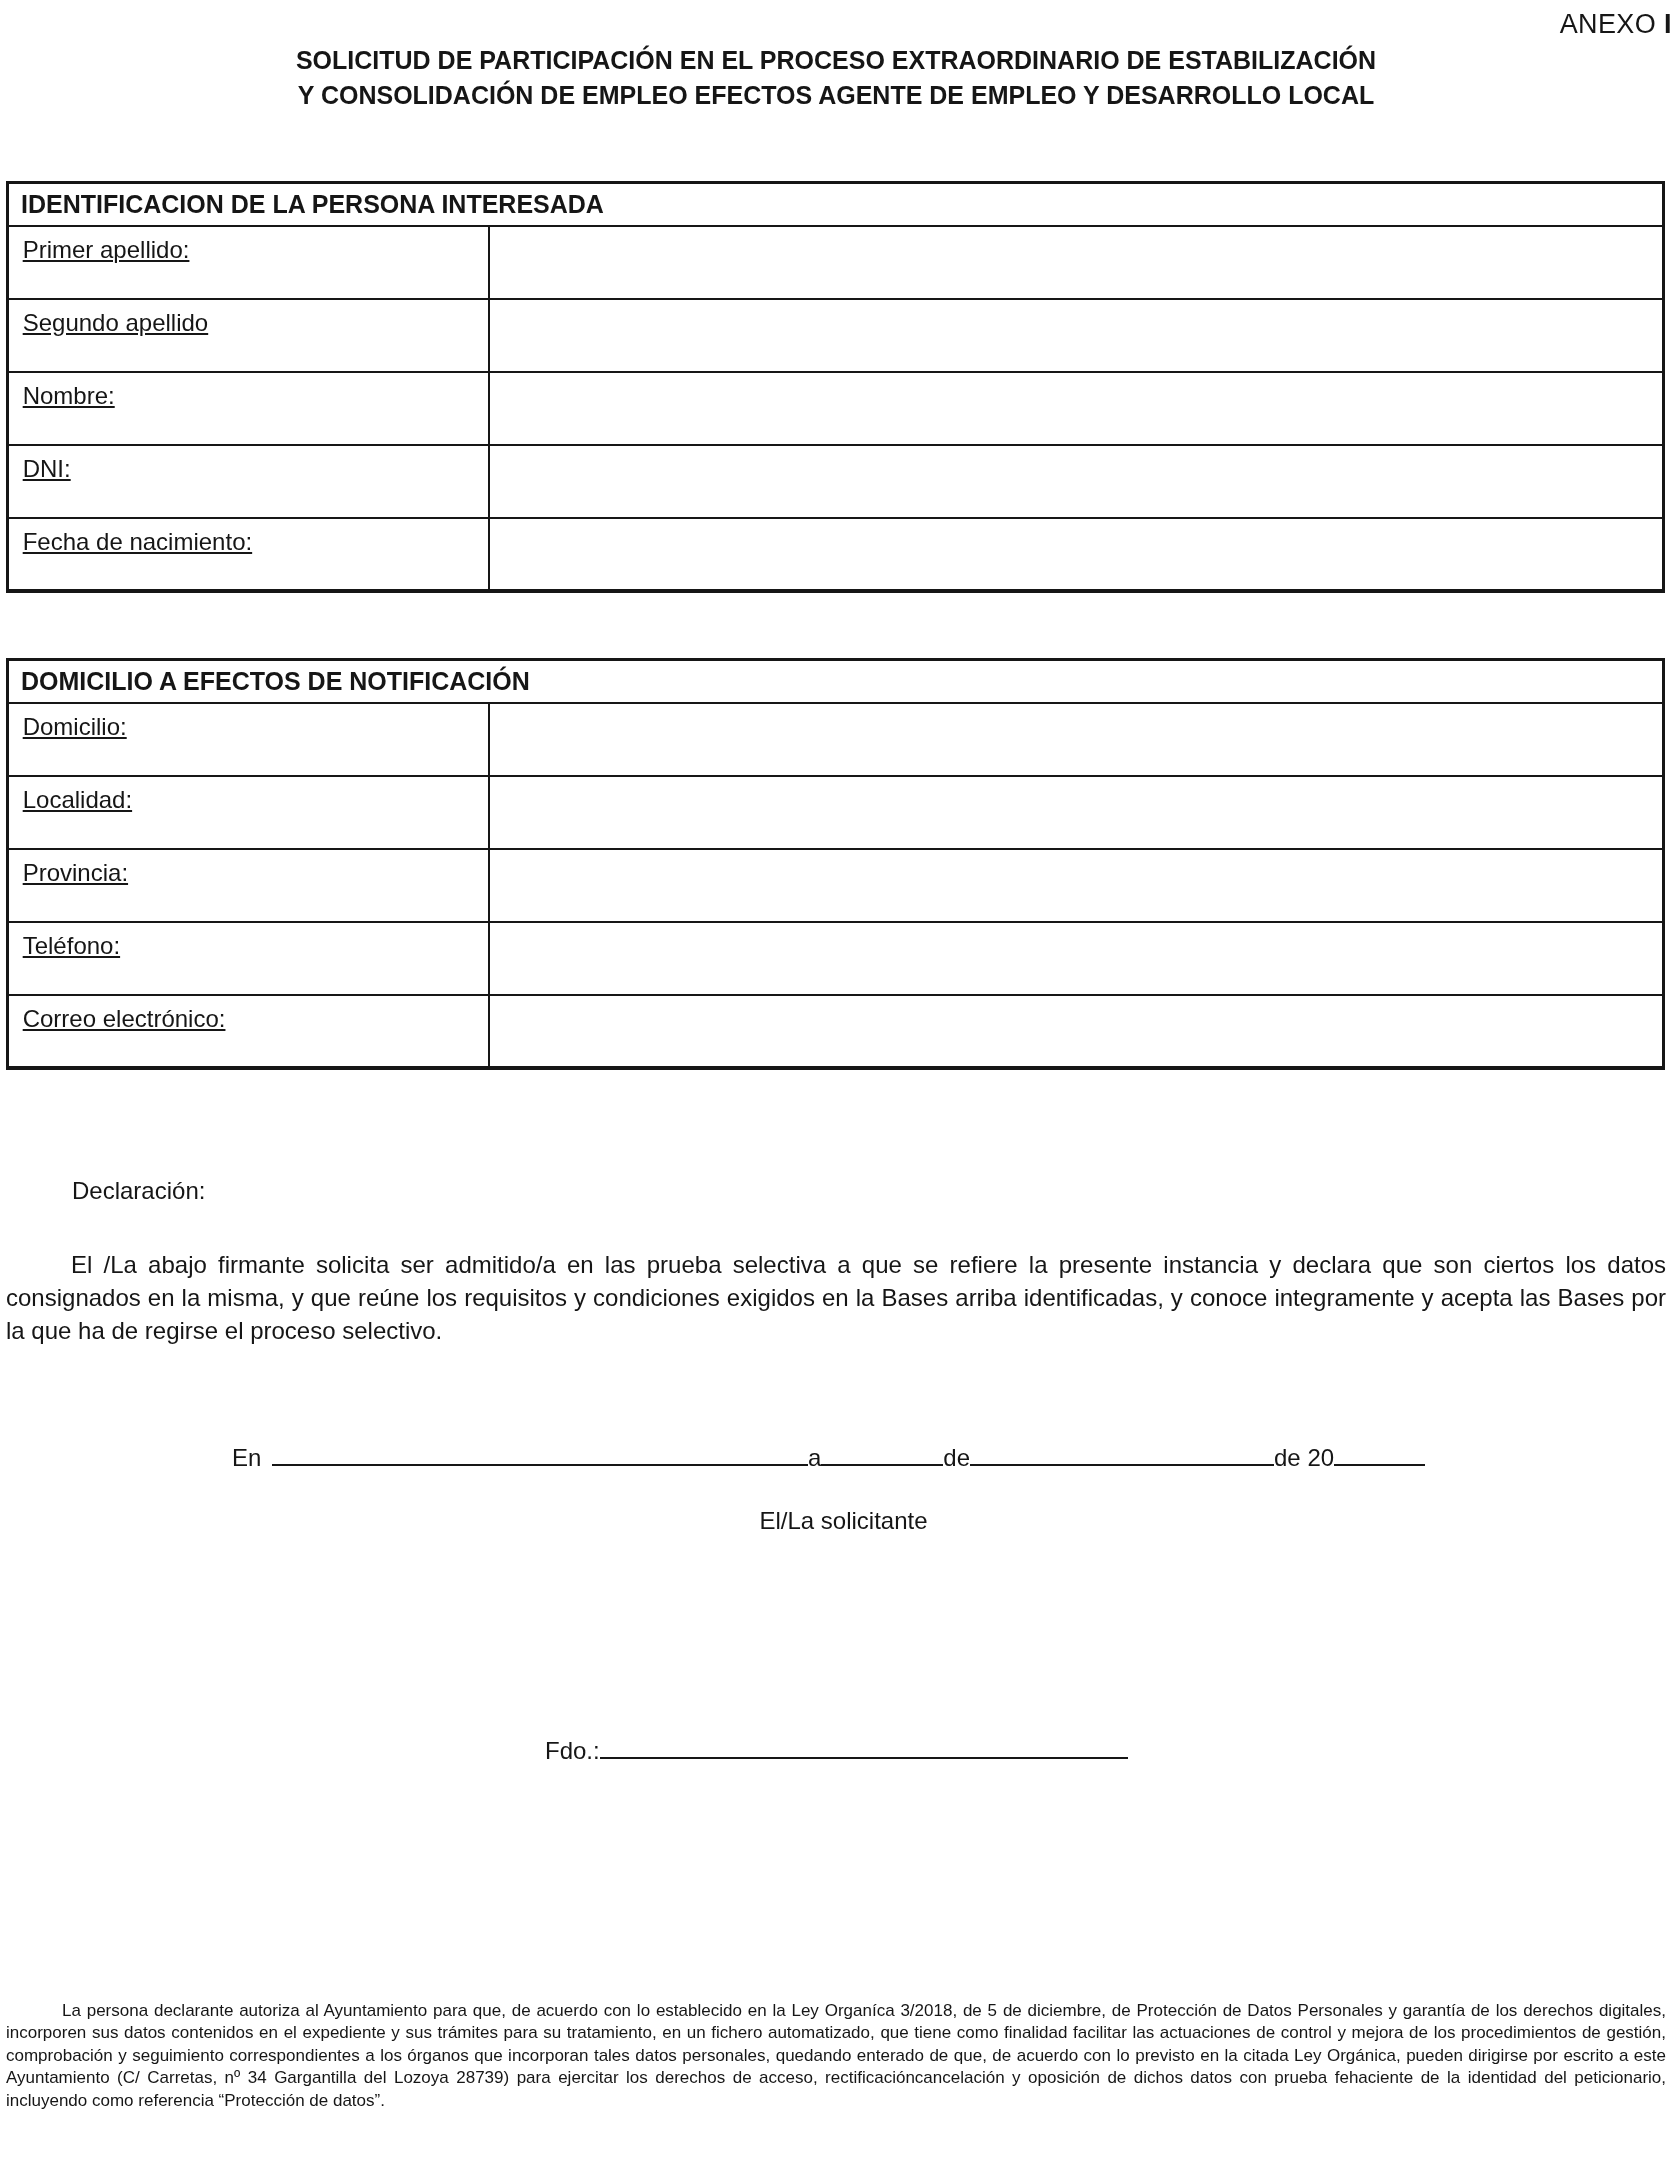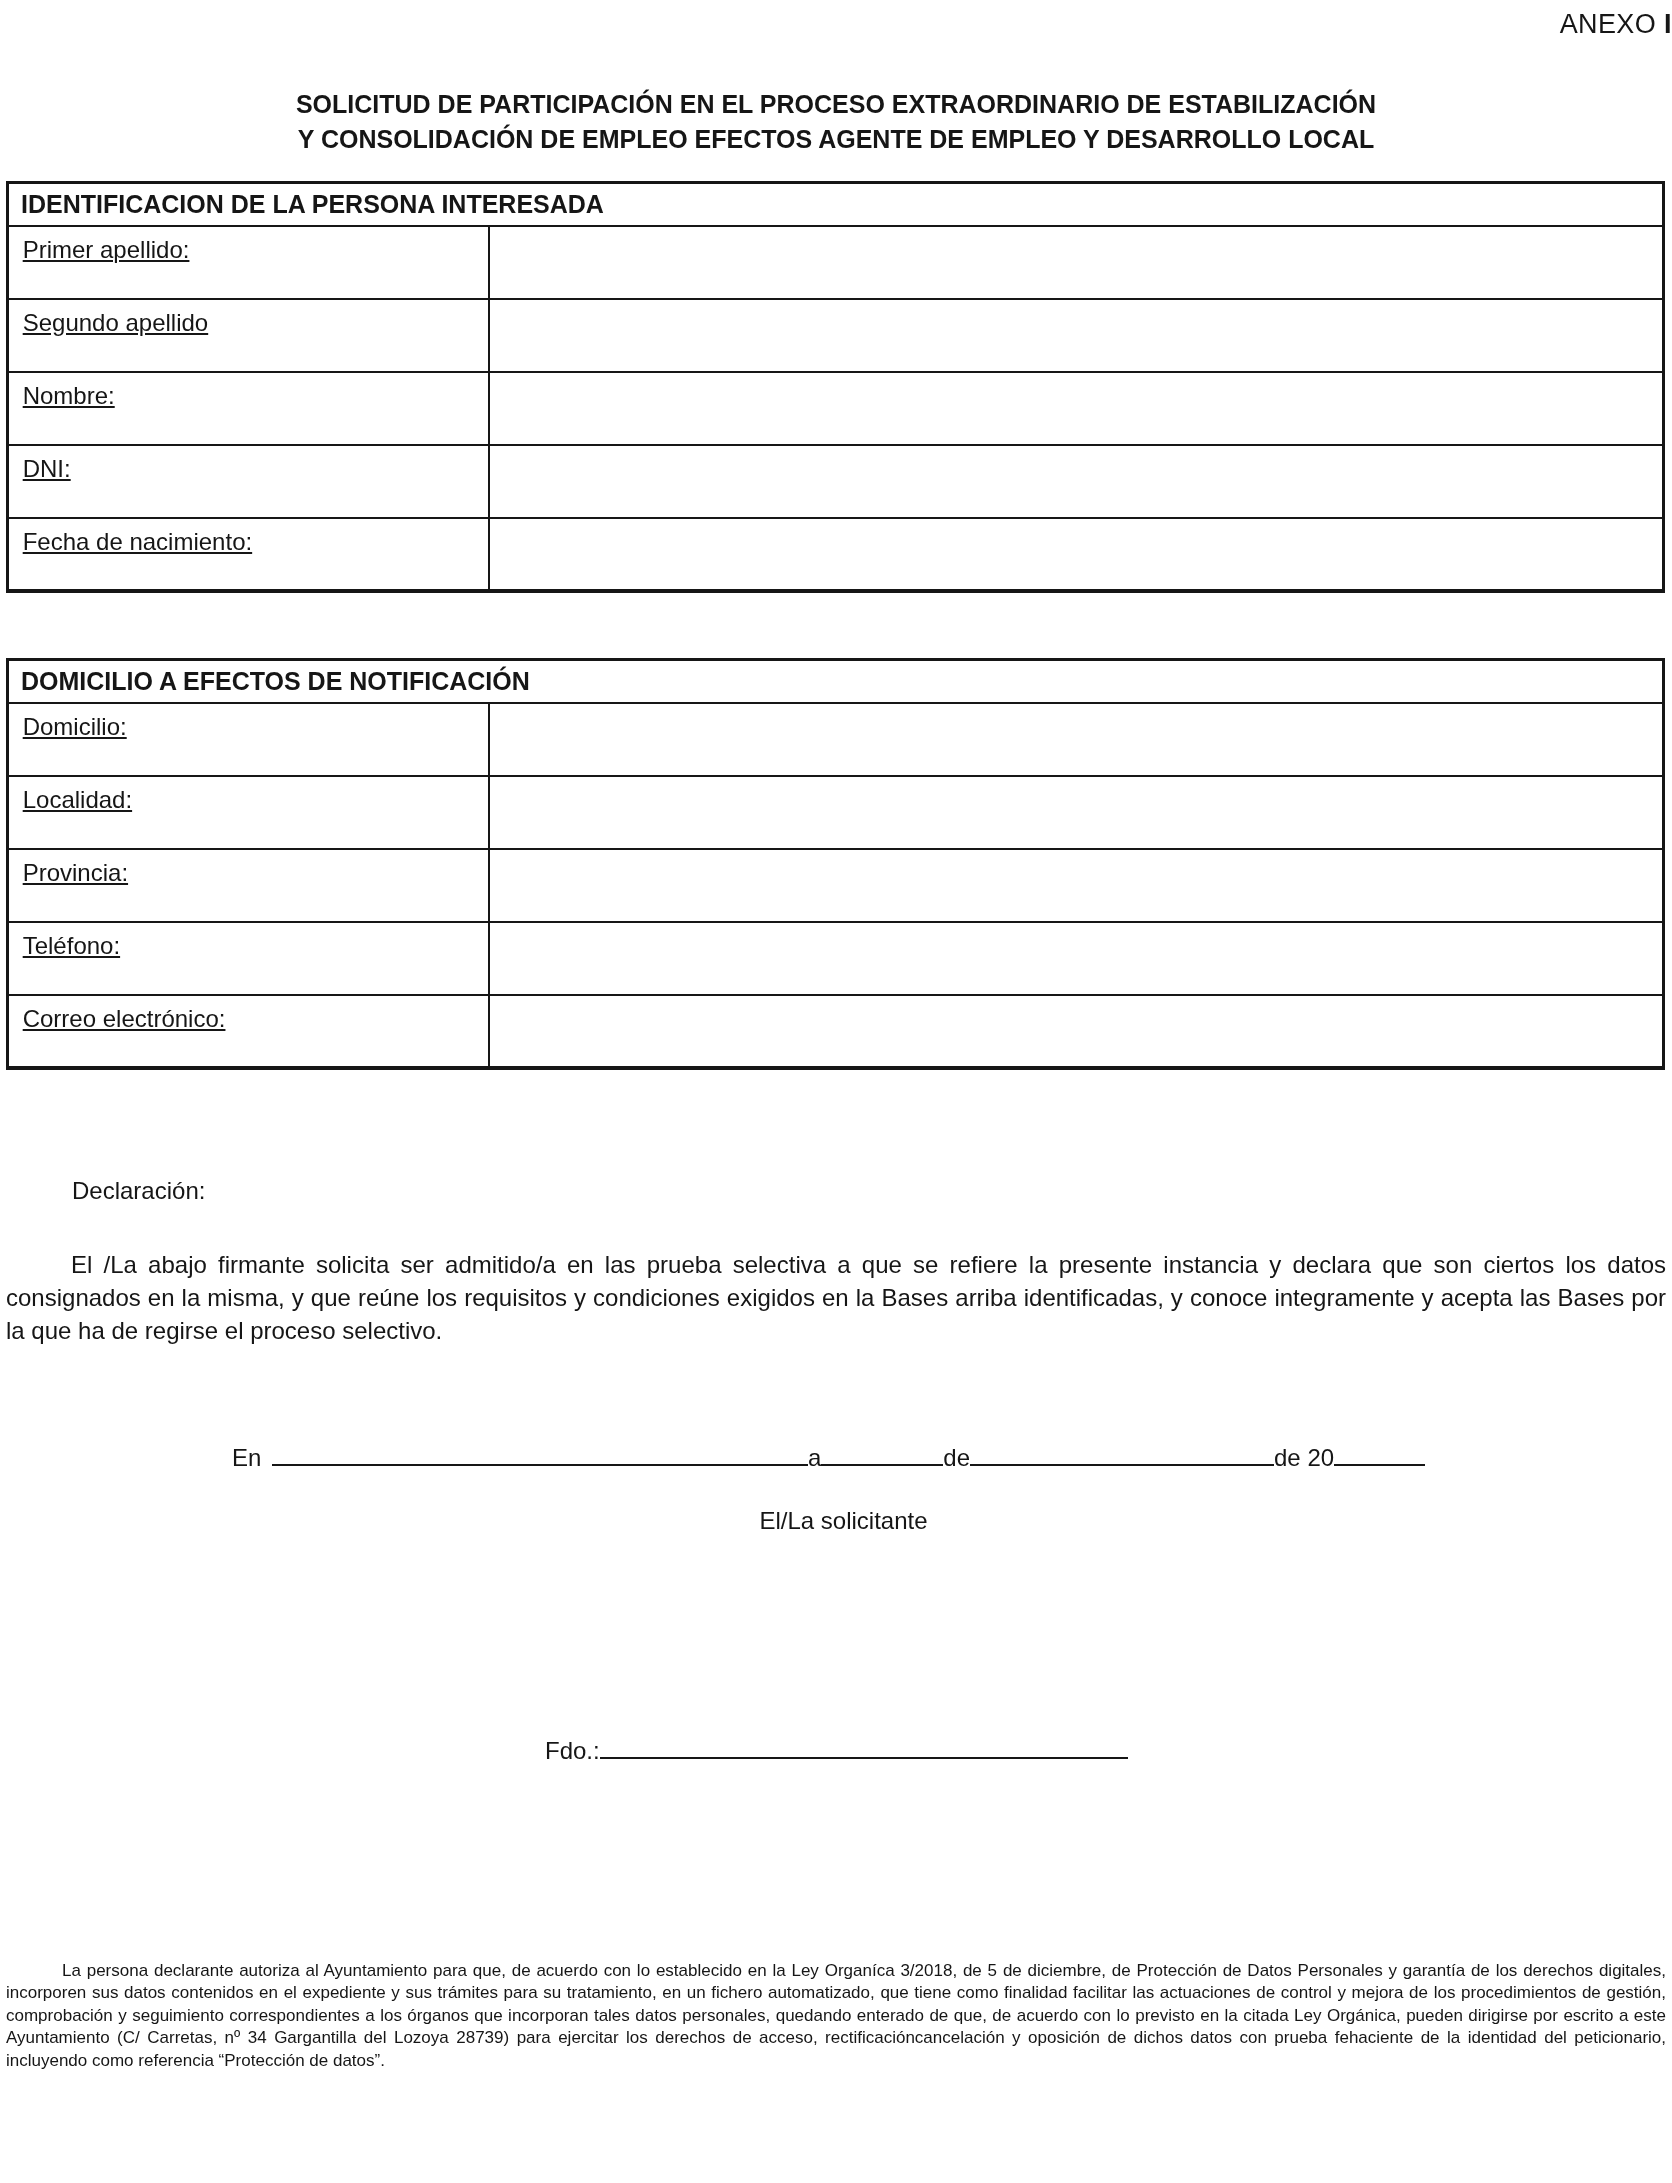--- a/index.html
+++ b/index.html
@@ -14,21 +14,21 @@
 
   
   .anexo-line {
     position: absolute; top: 9px; left: 0; width: 100%;
     text-align: right; font-size: 27px; letter-spacing: 0.4px;
   }
   .anexo-line b { font-weight: bold; }
   .main-title {
     position: absolute; top: 43px; left: 0; width: 100%;
     text-align: center; font-weight: bold;
-    font-size: 25px; line-height: 35px; margin-top: 44px;
+    font-size: 25px; line-height: 35px;
   }
 
   
   table.form-table {
     position: absolute; left: 6px; width: 1659px;
     border-collapse: collapse; table-layout: fixed;
     border: 3px solid #161616;
     border-bottom-width: 4.6px;
   }
   #table-identification { top: 181px; }
@@ -81,21 +81,21 @@
     text-align: center; font-size: 24px;
   }
 
   .fdo-line {
     position: absolute; top: 1737px; left: 545px;
     font-size: 24px; white-space: nowrap;
   }
 
   
   .privacy-text {
-    position: absolute; top: 1960px; left: 6px; width: 1660px;
+    position: absolute; top: 2000px; left: 6px; width: 1660px;
     font-size: 17px; line-height: 22.4px;
     text-align: justify; text-indent: 56px;
   }
 </style>
 </head>
 <body>
 
 <div class="anexo-line"><span>ANEXO</span>&nbsp;<b>I</b></div>
 
 <div class="main-title">

